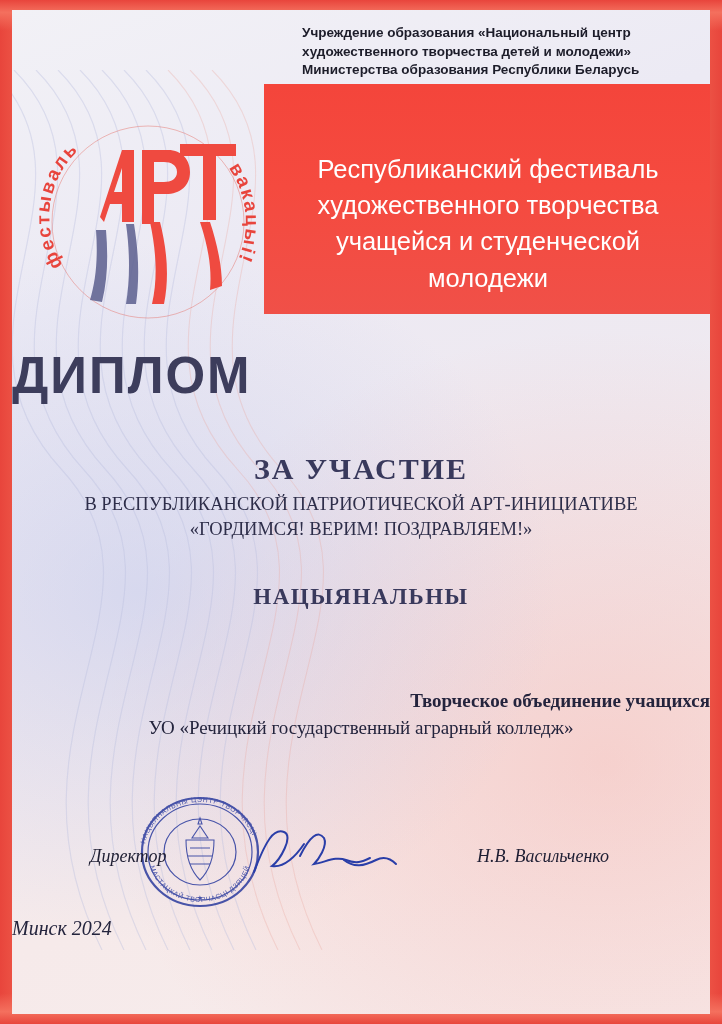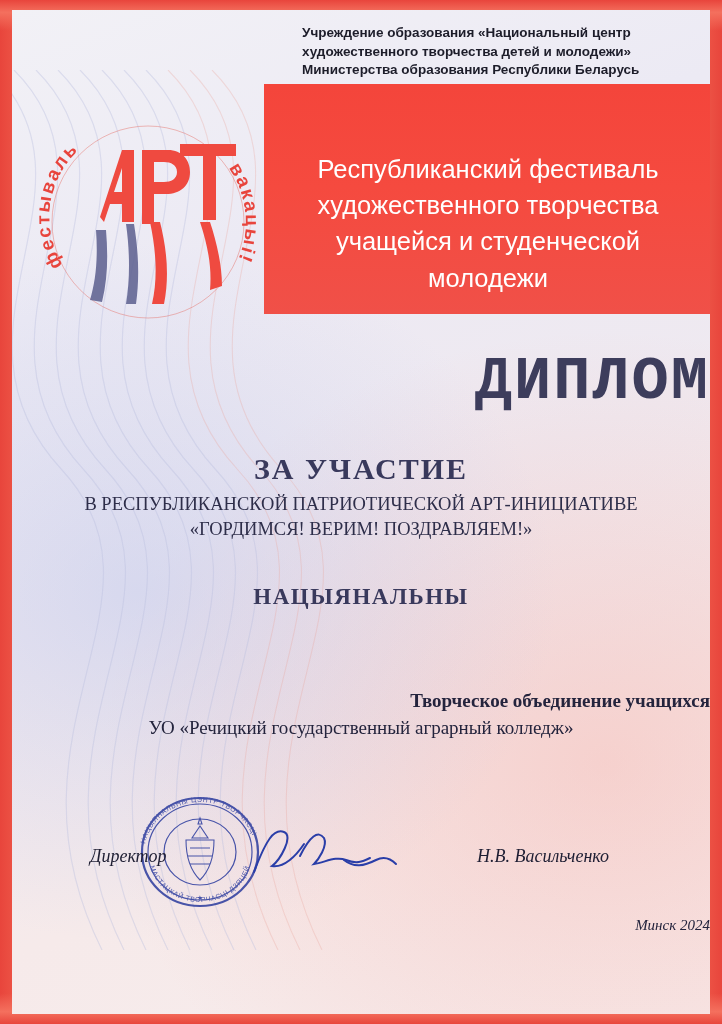--- a/index.html
+++ b/index.html
@@ -99,24 +99,24 @@
     left: 0;
     top: 0;
     width: 240px;
     height: 250px;
   }
   .title-diplom {
     position: absolute;
     left: 0;
     right: 0;
     top: 336px;
-    text-align: right;
-    font-family: Liberation Mono, monospace;
-    font-weight: bold;
-    font-size: 62px;
+    text-align: left;
+    font-family: Liberation Sans, sans-serif;
+    font-weight: bold;
+    font-size: 51px;
     letter-spacing: 2px;
     color: #3d3d5c;
   }
   .subtitle-za {
     position: absolute;
     left: 0;
     right: 0;
     top: 442px;
     text-align: center;
     font-family: "Liberation Serif", serif;
@@ -194,26 +194,25 @@
     font-family: "Liberation Serif", serif;
     font-style: italic;
     font-size: 18px;
     color: #1e1e33;
   }
   .place-date {
     position: absolute;
     left: 0;
     right: 0;
     top: 907px;
-    text-align: right;
+    text-align: left;
     font-family: "Liberation Serif", serif;
     font-style: italic;
-    font-size: 15px;
+    font-size: 20px;
     color: #24243d;
-    padding-left: 8px;
   }
   .stamp {
     position: absolute;
     left: 118px;
     top: 778px;
     width: 140px;
     height: 126px;
     opacity: 0.85;
   }
   .signature {

